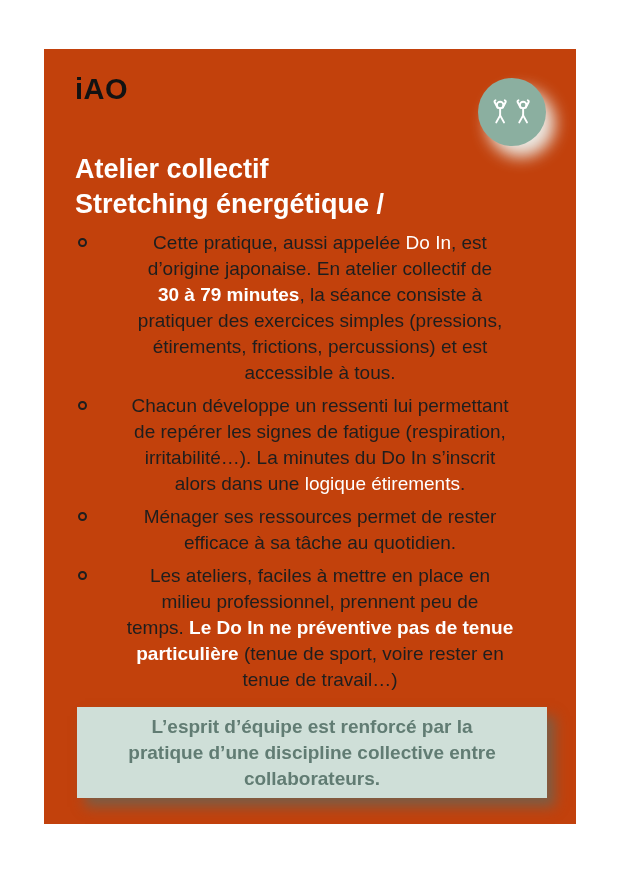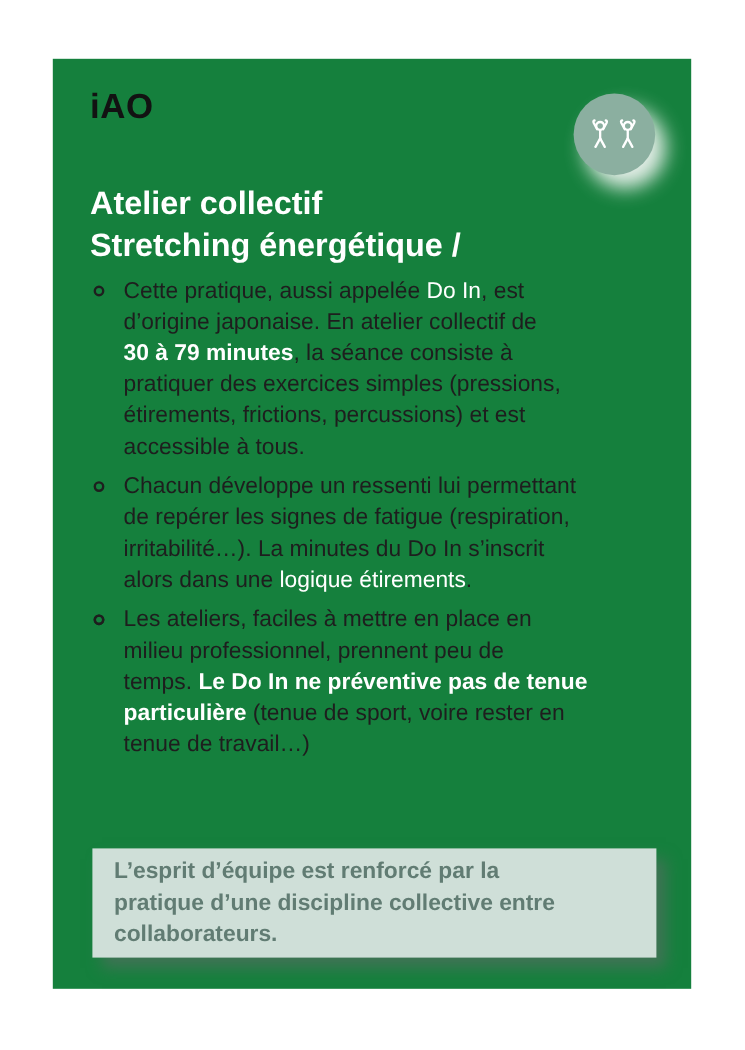--- a/index.html
+++ b/index.html
@@ -16,21 +16,21 @@
     width: 621px;
     height: 875px;
     background: #ffffff;
   }
   .card {
     position: absolute;
     left: 44px;
     top: 49px;
     width: 532px;
     height: 775px;
-    background: #15803d;
+    background: #c2410c;
   }
   .logo {
     position: absolute;
     left: 31px;
     top: 24px;
     font-size: 29px;
     font-weight: 700;
     color: #121212;
     letter-spacing: 0.5px;
     line-height: 32px;
@@ -67,20 +67,21 @@
     margin: 0;
     padding: 0;
   }
   .bullet-item {
     position: relative;
     padding-left: 28px;
     margin-bottom: 7px;
     font-size: 19px;
     line-height: 26px;
     color: #1e1e1e;
+    text-align: center;
   }
   .bullet-marker {
     position: absolute;
     left: 3px;
     top: 8px;
     width: 5px;
     height: 5px;
     border: 2.5px solid #1e1e1e;
     border-radius: 50%;
     background: transparent;
@@ -91,20 +92,21 @@
   .run-hlb { color: #ffffff; font-weight: 700; }
   .callout {
     position: absolute;
     left: 33px;
     top: 658px;
     width: 470px;
     box-sizing: border-box;
     padding: 7px 18px 6px 18px;
     background: #cfdfd8;
     box-shadow: 8px 9px 12px rgba(88,107,99,0.65);
+    text-align: center;
   }
   .callout-text {
     font-size: 19px;
     font-weight: 700;
     line-height: 26px;
     color: #617c73;
     white-space: pre-wrap;
   }
 </style>
 </head>
@@ -155,20 +157,22 @@
       </li>
       <li class="bullet-item">
         <span class="bullet-marker"></span>
         <span class="bullet-text"><span class="run-normal">Chacun développe un ressenti lui permettant
 de repérer les signes de fatigue (respiration,
 irritabilité…). La minutes du Do In s’inscrit
 alors dans une </span><span class="run-hl">logique étirements</span><span class="run-normal">.</span></span>
       </li>
       <li class="bullet-item">
         <span class="bullet-marker"></span>
+        <span class="bullet-text"><span class="run-normal">Ménager ses ressources permet de rester
+efficace à sa tâche au quotidien.</span></span>
       </li>
       <li class="bullet-item">
         <span class="bullet-marker"></span>
         <span class="bullet-text"><span class="run-normal">Les ateliers, faciles à mettre en place en
 milieu professionnel, prennent peu de
 temps. </span><span class="run-hlb">Le Do In ne préventive pas de tenue
 particulière</span><span class="run-normal"> (tenue de sport, voire rester en
 tenue de travail…)</span></span>
       </li>
     </ul>

